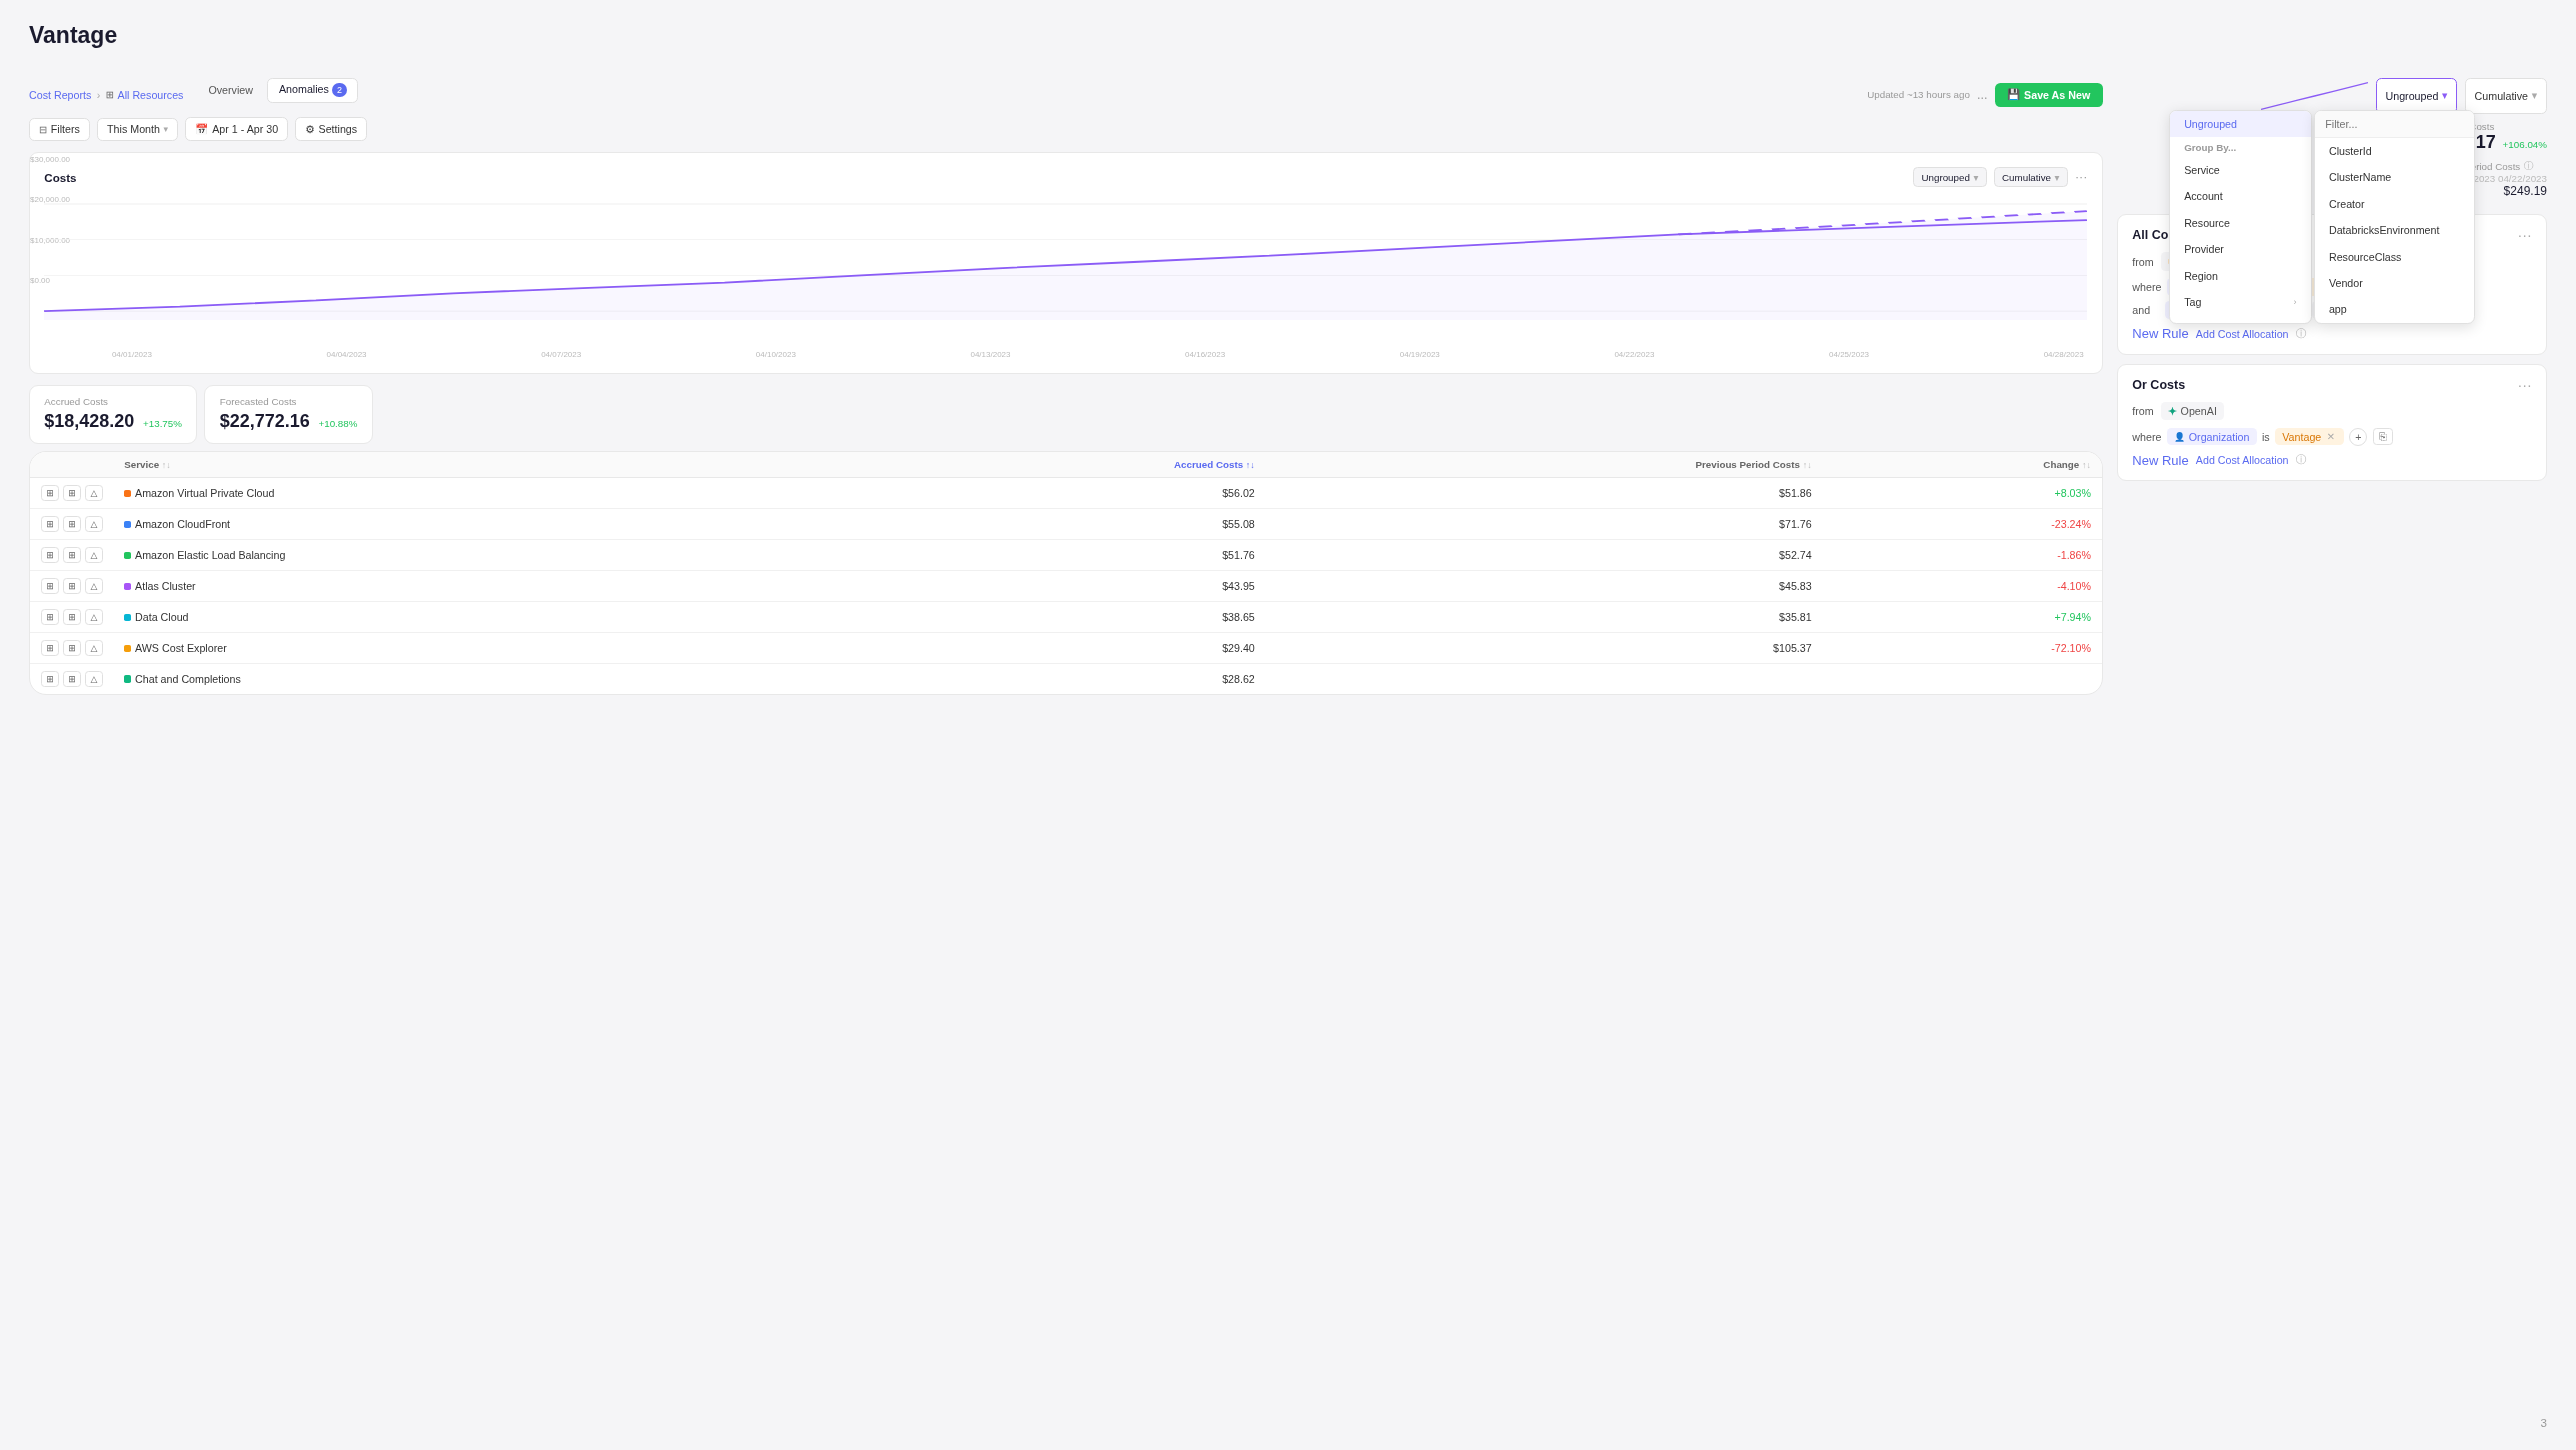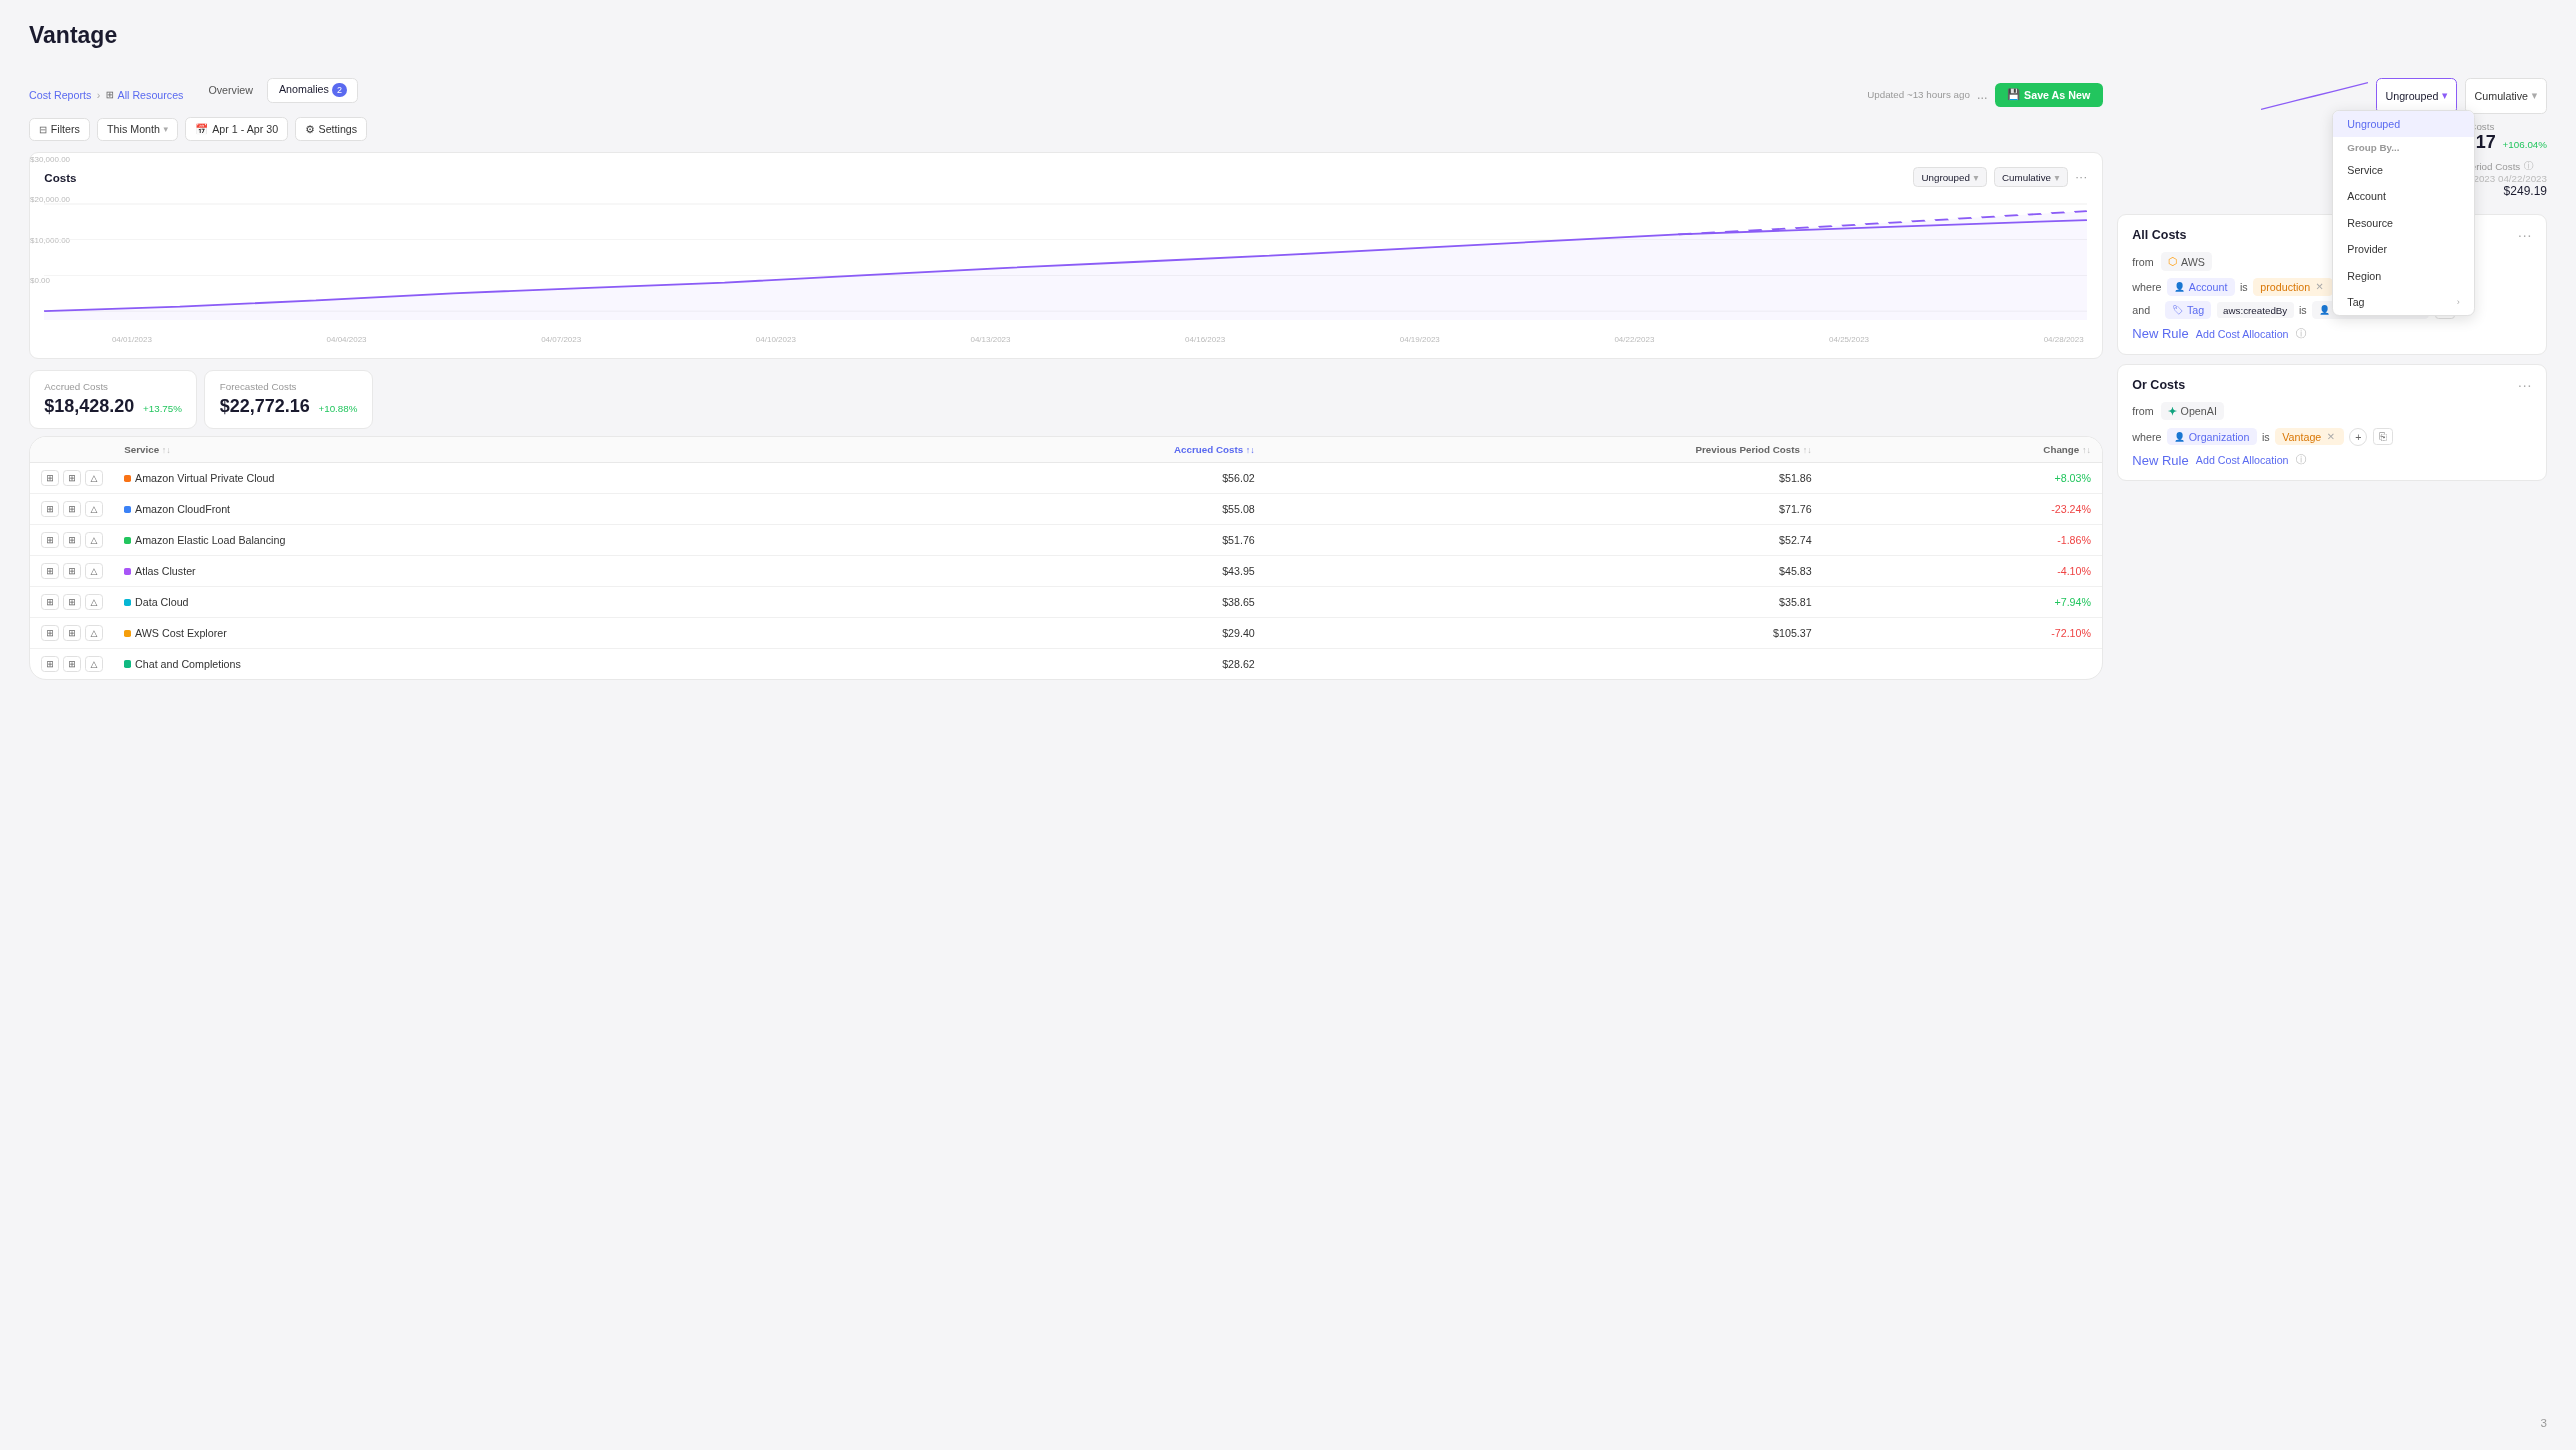--- a/index.html
+++ b/index.html
@@ -163,21 +163,21 @@
       flex-direction: column;
       justify-content: space-between;
       height: 100%;
       font-size: 9px;
       color: #aaa;
       padding: 3.6px 0;
     }
     .x-axis-labels {
       display: flex;
       justify-content: space-between;
-      margin-top: 4px;
+      margin-top: 19px;
       font-size: 8px;
       color: #bbb;
       padding: 0 3.6px;
     }
     
     .stats-row {
       display: flex;
       gap: 7.2px;
       margin-bottom: 7.2px;
     }
@@ -785,20 +785,30 @@
             <div class="dropdown-item">Account</div>
             <div class="dropdown-item">Resource</div>
             <div class="dropdown-item">Provider</div>
             <div class="dropdown-item">Region</div>
             <div class="dropdown-item">
               <span>Tag</span>
               <span class="chevron-right">›</span>
             </div>
           </div>
 
+          <div class="tag-submenu" style="margin-left:1.8px;margin-top:0;">
+            <input class="filter-input" type="text" placeholder="Filter..." style="">
+            <div class="dropdown-item">ClusterId</div>
+            <div class="dropdown-item">ClusterName</div>
+            <div class="dropdown-item">Creator</div>
+            <div class="dropdown-item">DatabricksEnvironment</div>
+            <div class="dropdown-item">ResourceClass</div>
+            <div class="dropdown-item">Vendor</div>
+            <div class="dropdown-item">app</div>
+          </div>
         </div>
 
         <div style="display:flex;justify-content:flex-end;margin-bottom:7.2px;margin-top:3.6px;">
           <div>
             <div style="font-size:9.8px;color:#999;">Accrued Costs</div>
             <div>
               <span style="font-size:18px;font-weight:700;">$563.17</span>
               <span style="font-size:9.8px;color:#22c55e;font-weight:500;margin-left:3.6px;">+106.04%</span>
             </div>
           </div>

